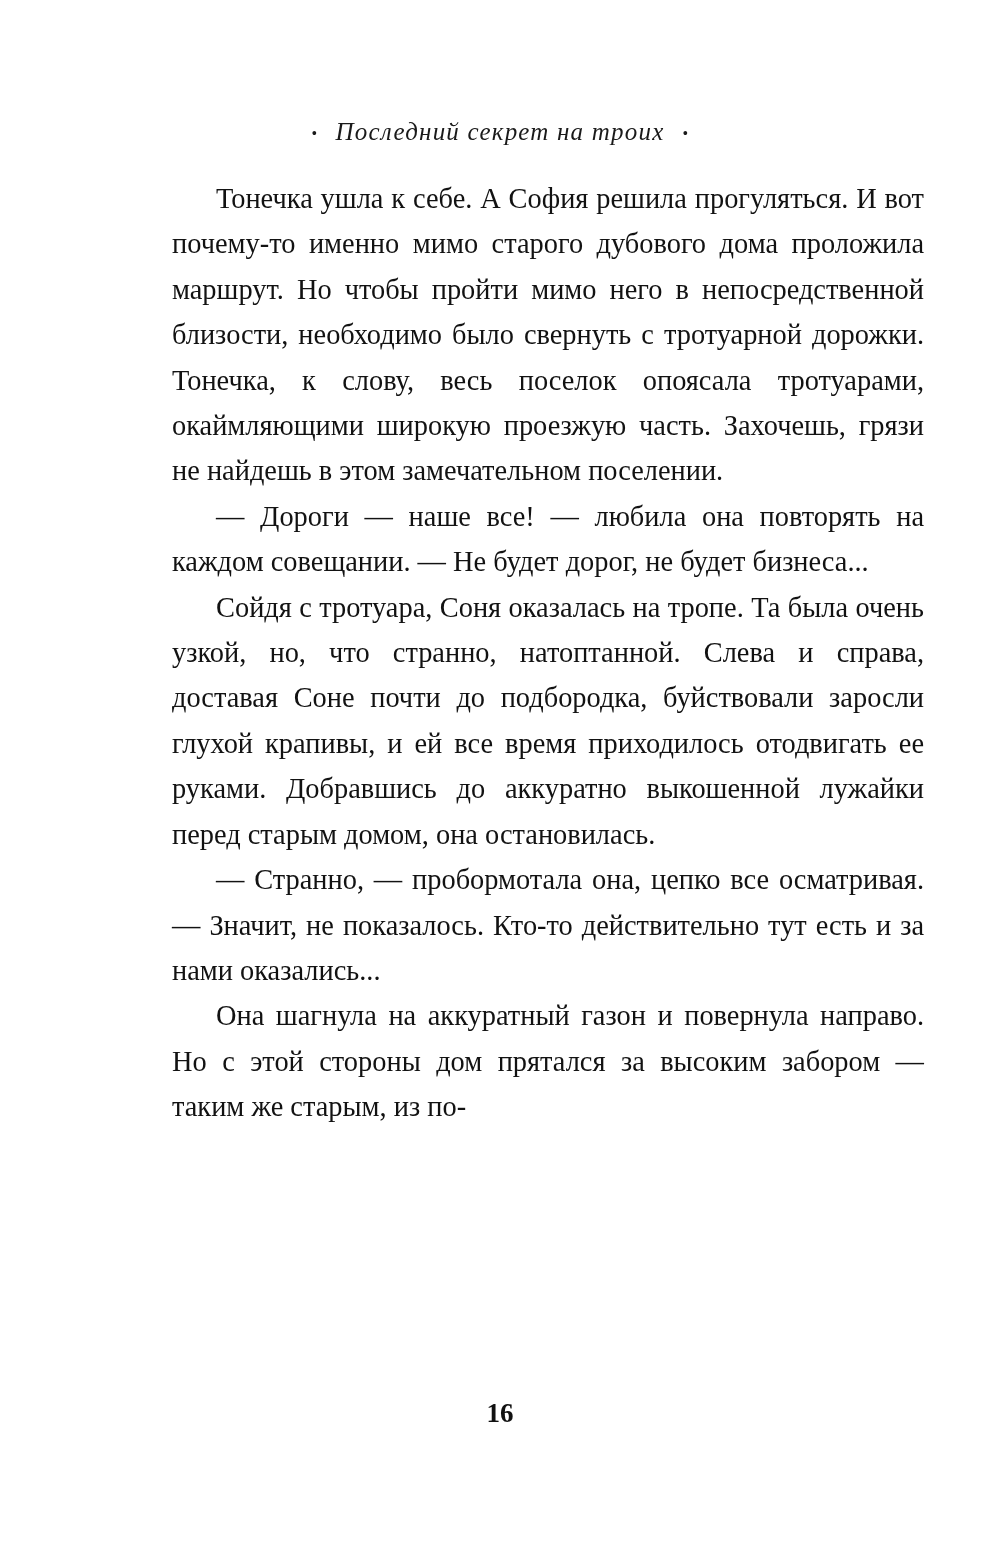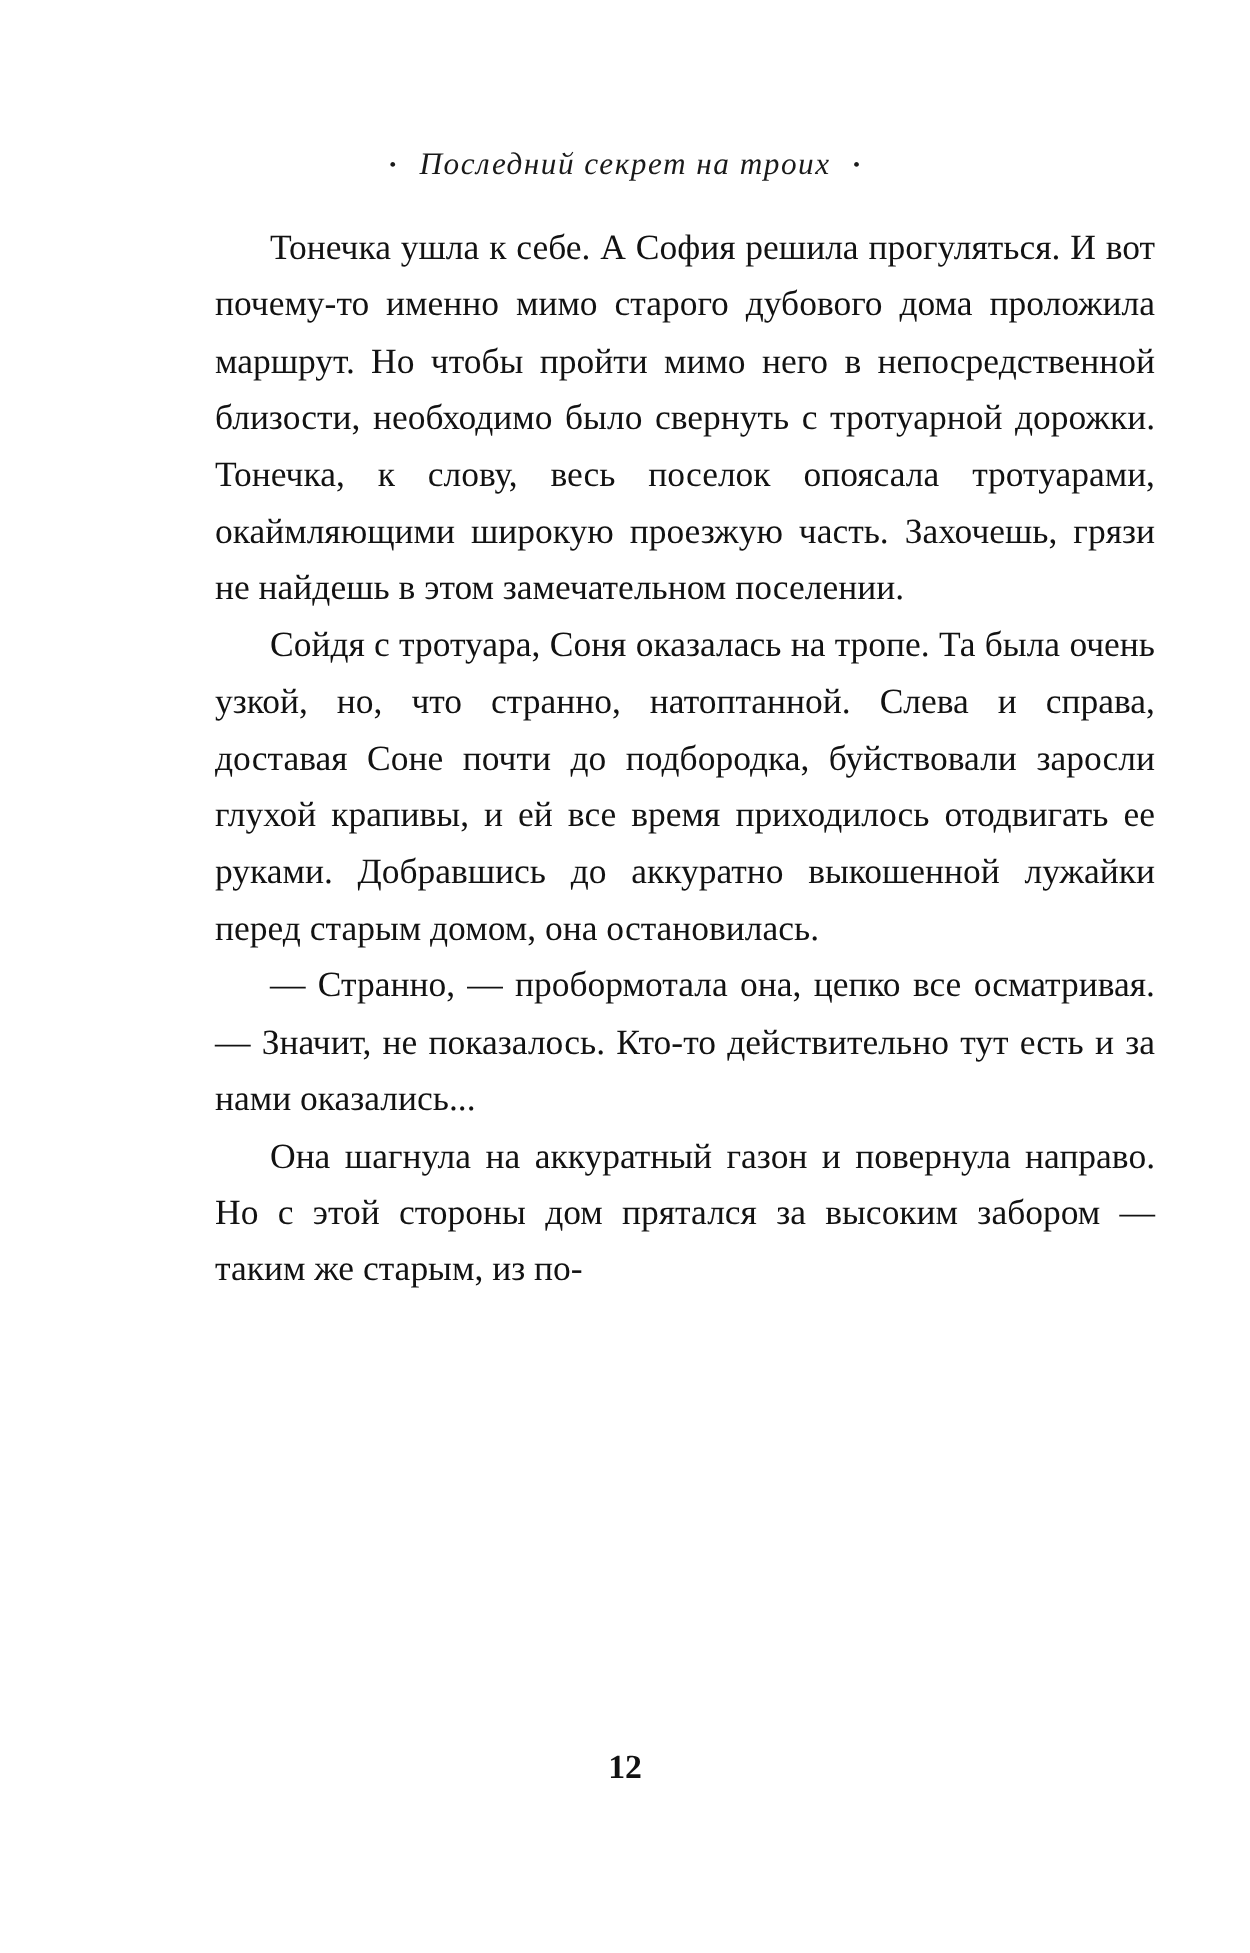--- a/index.html
+++ b/index.html
@@ -79,20 +79,21 @@
 <body>
 
 <div class="page">
 
   <div class="running-head">
     <span class="dot">•</span><span class="rh-text">Последний секрет на троих</span><span class="dot">•</span>
   </div>
 
   <div class="body-text">
     <p>Тонечка ушла к себе. А София решила прогуляться. И вот почему-то именно мимо старого дубового дома проложила маршрут. Но чтобы пройти мимо него в непосредственной близости, необходимо было свернуть с тротуарной дорожки. Тонечка, к слову, весь поселок опоясала тротуарами, окаймляющими широкую проезжую часть. Захочешь, грязи не найдешь в этом замечательном поселении.</p>
+    <p>— Дороги — наше все! — любила она повторять на каждом совещании. — Не будет дорог, не будет бизнеса...</p>
     <p>Сойдя с тротуара, Соня оказалась на тропе. Та была очень узкой, но, что странно, натоптанной. Слева и справа, доставая Соне почти до подбородка, буйствовали заросли глухой крапивы, и ей все время приходилось отодвигать ее руками. Добравшись до аккуратно выкошенной лужайки перед старым домом, она остановилась.</p>
     <p>— Странно, — пробормотала она, цепко все осматривая. — Значит, не показалось. Кто-то действительно тут есть и за нами оказались...</p>
     <p>Она шагнула на аккуратный газон и повернула направо. Но с этой стороны дом прятался за высоким забором — таким же старым, из по-</p>
   </div>
 
-  <div class="folio">12</div>
+  <div class="folio">16</div>
 
 </div>
 
 </body></html>

